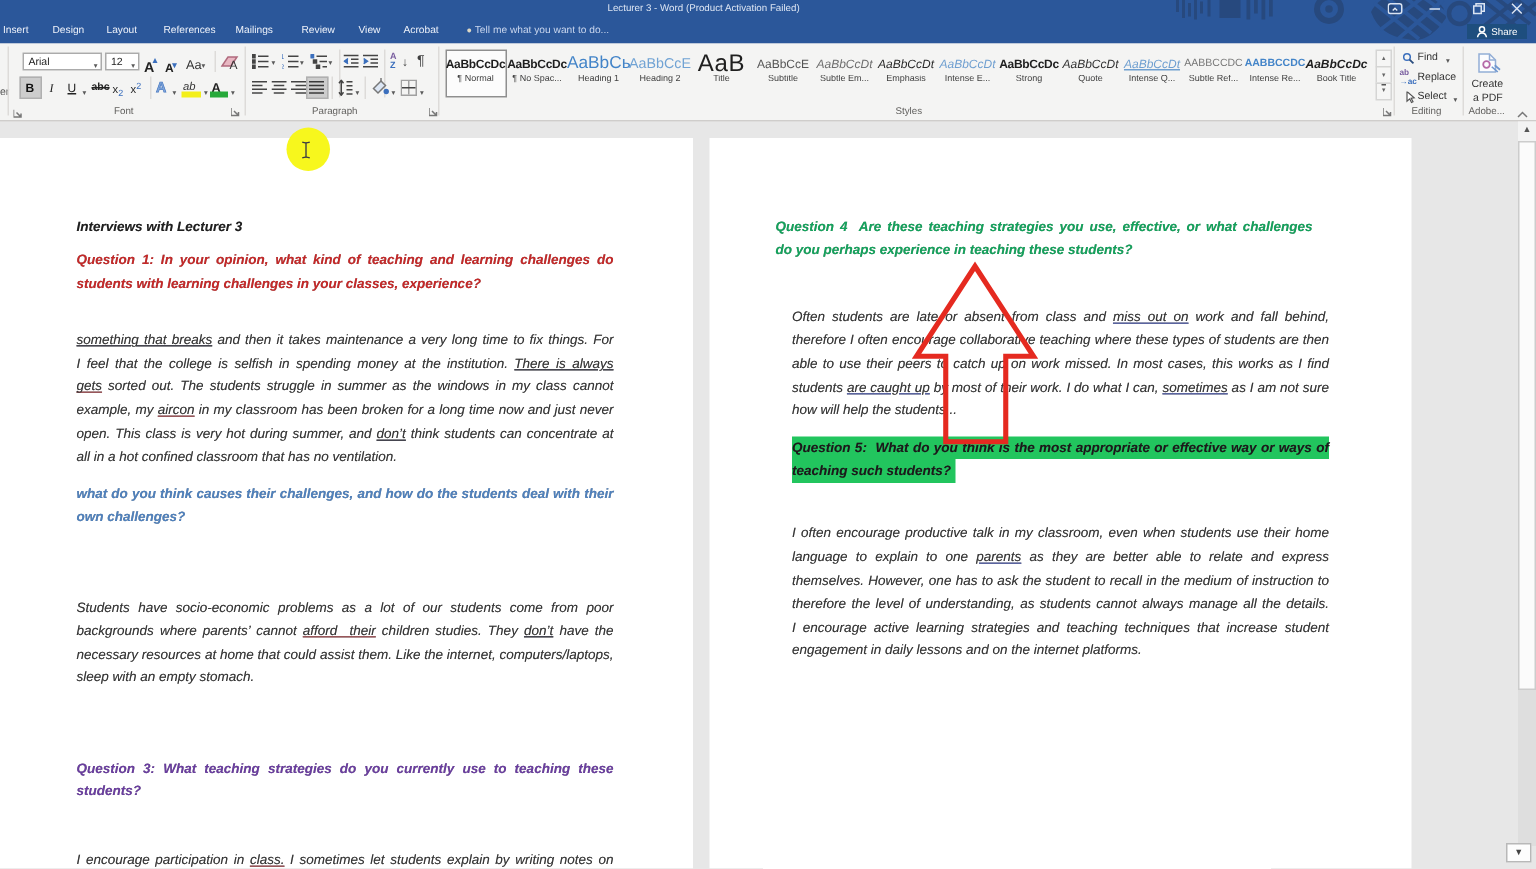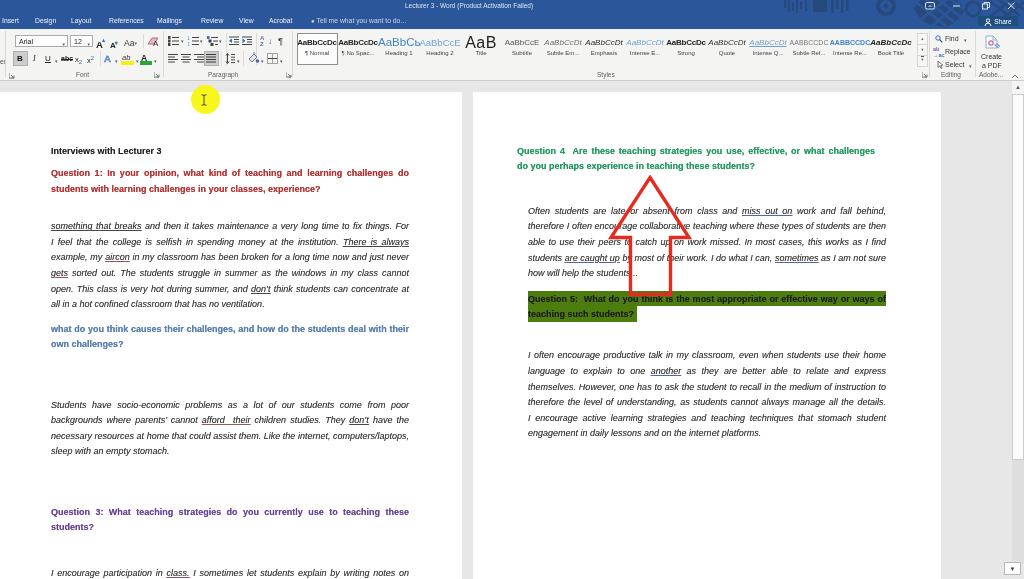--- a/index.html
+++ b/index.html
@@ -25,26 +25,26 @@
 
 .gi{position:absolute;top:33px;width:42px;height:31px;text-align:center;}
 .gp{display:block;height:17px;line-height:19px;font-size:8.5px;color:#1f1f1f;white-space:nowrap;overflow:hidden;}
 .gl{display:block;font-size:6px;color:#3f3f3f;white-space:nowrap;overflow:hidden;}
 
 #page1{position:absolute;left:-4px;top:92px;width:466px;height:487px;background:#fff;}
 #page2{position:absolute;left:473px;top:92px;width:468px;height:487px;background:#fff;}
 .tb{position:absolute;width:358px;font-size:9px;line-height:15.6px;color:#373737;text-shadow:0 0 0.4px rgba(55,55,55,0.55);}
 .tb div{text-align:justify;text-align-last:justify;}
 .tb div.last{text-align-last:left;}
-.q{font-weight:bold;}
+.q{font-weight:bold;font-style:italic;}
 .bi{font-style:italic;}
 .u1{text-decoration:underline;text-decoration-color:#45454f;}
 .u2{text-decoration:underline;text-decoration-color:#99565a;}
 .u3{text-decoration:underline;text-decoration-color:#5a64a0;}
-.hl{background:#4d7c0f;padding:2.6px 0 3.4px;}
+.hl{background:#22c55e;padding:2.6px 0 3.4px;}
 </style></head>
 <body>
 <div id="titlebar"></div>
 <svg id="deco" class="abs" width="1024" height="29" viewBox="0 0 1024 29">
 <g fill="#27497e" stroke="none">
 <rect x="784" y="0" width="2" height="8"></rect>
       <rect x="788" y="0" width="2" height="12"></rect>
       <rect x="792" y="2" width="2" height="9"></rect>
       <rect x="796" y="0" width="2" height="13"></rect>
       <rect x="800" y="1" width="2" height="8"></rect>
@@ -356,22 +356,22 @@
 <div class="tb q" style="left:51px;top:144.3px;color:#1f1f1f">
     <div class="last">Interviews with Lecturer 3</div>
   </div>
 <div class="tb q" style="left:51px;top:166.4px;color:#c62828">
     <div>Question 1: In your opinion, what kind of teaching and learning challenges do</div>
     <div class="last">students with learning challenges in your classes, experience?</div>
   </div>
 <div class="tb bi" style="left:51px;top:219.3px">
     <div><span class="u1">something that breaks</span> and then it takes maintenance a very long time to fix things. For</div>
     <div>I feel that the college is selfish in spending money at the institution. <span class="u1">There is always</span></div>
+    <div><span class="u2">gets</span> sorted out. The students struggle in summer as the windows in my class cannot</div>
     <div>example, my <span class="u2">aircon</span> in my classroom has been broken for a long time now and just never</div>
-    <div><span class="u2">gets</span> sorted out. The students struggle in summer as the windows in my class cannot</div>
     <div>open. This class is very hot during summer, and <span class="u1">don’t</span> think students can concentrate at</div>
     <div class="last">all in a hot confined classroom that has no ventilation.</div>
   </div>
 <div class="tb q" style="left:51px;top:321.7px;color:#4f81bd">
     <div>what do you think causes their challenges, and how do the students deal with their</div>
     <div class="last">own challenges?</div>
   </div>
 <div class="tb bi" style="left:51px;top:397.7px">
     <div>Students have socio-economic problems as a lot of our students come from poor</div>
     <div>backgrounds where parents’ cannot <span class="u2">afford&nbsp; their</span> children studies. They <span class="u1">don’t</span> have the</div>
@@ -395,24 +395,24 @@
     <div>able to use their peers to catch up on work missed. In most cases, this works as I find</div>
     <div>students <span class="u3">are caught up</span> by most of their work. I do what I can, <span class="u3">sometimes</span> as I am not sure</div>
     <div class="last">how will help the students...</div>
   </div>
 <div class="tb q" style="left:528px;top:291.1px;color:#1a1a1a">
     <div><span class="hl">Question 5:&nbsp; What do you think is the most appropriate or effective way or ways of</span></div>
     <div class="last"><span class="hl">teaching such students?&nbsp;</span></div>
   </div>
 <div class="tb bi" style="left:528px;top:348.4px">
     <div>I often encourage productive talk in my classroom, even when students use their home</div>
-    <div>language to explain to one <span class="u3">another</span> as they are better able to relate and express</div>
+    <div>language to explain to one <span class="u3">parents</span> as they are better able to relate and express</div>
     <div>themselves. However, one has to ask the student to recall in the medium of instruction to</div>
     <div>therefore the level of understanding, as students cannot always manage all the details.</div>
-    <div>I encourage active learning strategies and teaching techniques that stomach student</div>
+    <div>I encourage active learning strategies and teaching techniques that increase student</div>
     <div class="last">engagement in daily lessons and on the internet platforms.</div>
   </div>
 <svg class="abs" style="left:598px;top:168px" width="104" height="136" viewBox="0 0 104 136">
     <polygon points="52,9.5 91,69.5 72.5,69.5 72.5,126.5 32.5,126.5 32.5,69.5 13,69.5" fill="none" stroke="#e52a20" stroke-width="3.4"></polygon>
   </svg>
 <div class="abs" style="left:191px;top:85px;width:29px;height:29px;border-radius:50%;background:#f7f71d"></div>
 <svg class="abs" style="left:200px;top:94px" width="8" height="12">
     <g stroke="#3a3a44" stroke-width="0.9" fill="none">
       <path d="M1.5 0.8 Q4 1.7 6.5 0.8 M1.5 11.2 Q4 10.3 6.5 11.2"></path>
       <line x1="4" y1="1.2" x2="4" y2="10.8"></line>

